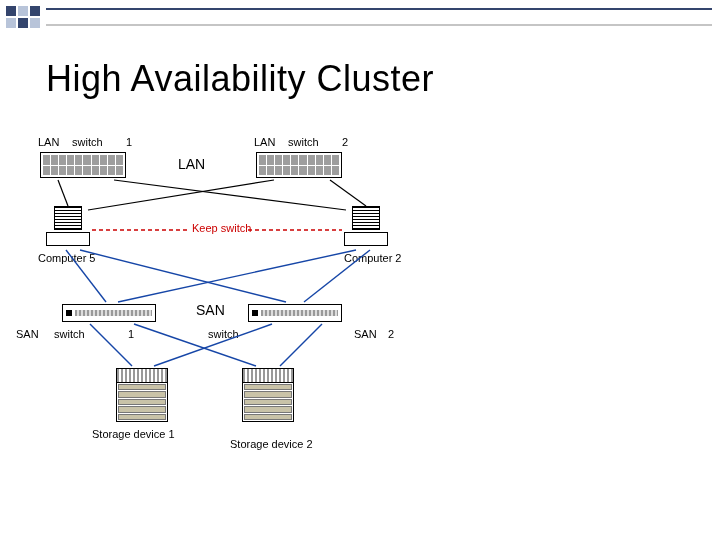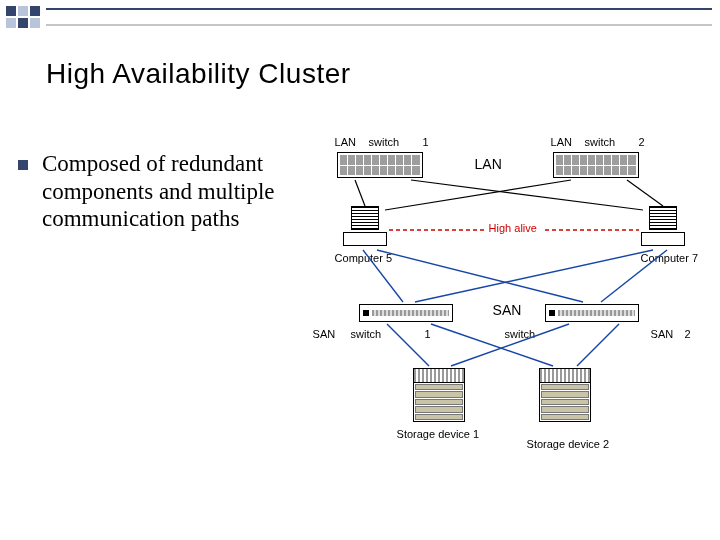--- a/index.html
+++ b/index.html
@@ -40,21 +40,21 @@
     top: 24px; left: 46px; right: 8px;
     height: 2px;
     background: #c5c5c5;
   }
 
   .title {
     position: absolute;
     top: 58px;
     left: 46px;
     font-family: Impact, "Arial Black", sans-serif;
-    font-size: 28px;
+    font-size: 36px;
     font-weight: 500;
     letter-spacing: 0.5px;
     color: #000;
   }
 
   .body-row {
     position: absolute;
     top: 150px;
     left: 18px;
     right: 10px;
@@ -179,24 +179,20 @@
       <div></div>
       <div class="light"></div>
   </div>
   <div class="hr"></div>
   <div class="hr2"></div>
 </div>
 
 <div class="title">High Availability Cluster</div>
 
 <div class="body-row">
-  <div class="bullet-box">
-    <div class="bullet"></div>
-    <div>Composed of redundant components and multiple communication paths</div>
-  </div>
 
   <div class="diagram">
 
     <span class="dlabel" style="top:-14px; left:20px;">LAN</span>
     <span class="dlabel" style="top:-14px; left:54px;">switch</span>
     <span class="dlabel" style="top:-14px; left:108px;">1</span>
 
     <span class="dlabel" style="top:-14px; left:236px;">LAN</span>
     <span class="dlabel" style="top:-14px; left:270px;">switch</span>
     <span class="dlabel" style="top:-14px; left:324px;">2</span>
@@ -254,23 +250,23 @@
 
     <div class="computer" style="top:56px; left:28px;">
       <div class="mon"></div>
         <div class="base"></div>
     </div>
     <div class="computer" style="top:56px; left:326px;">
       <div class="mon"></div>
         <div class="base"></div>
     </div>
     <span class="dlabel" style="top:102px; left:20px;">Computer 5</span>
-    <span class="dlabel" style="top:102px; left:326px;">Computer 7</span>
-
-    <span class="dlabel red" style="top:72px; left:174px;">High alive</span>
+    <span class="dlabel" style="top:102px; left:326px;">Computer 2</span>
+
+    <span class="dlabel red" style="top:72px; left:174px;">Keep switch</span>
 
     <span class="dlabel lan-hdr" style="top:152px; left:178px;">SAN</span>
 
     <div class="san-switch" style="top:154px; left:44px;">
       <div class="sq"></div>
         <div class="bar"></div>
     </div>
     <div class="san-switch" style="top:154px; left:230px;">
       <div class="sq"></div>
         <div class="bar"></div>
@@ -297,21 +293,21 @@
     <div class="storage" style="top:218px; left:224px;">
       <div class="top"></div>
         <div class="disks">
           <div></div>
           <div></div>
           <div></div>
           <div></div>
           <div></div>
         </div>
     </div>
-    <span class="dlabel" style="top:278px; left:82px;">Storage device 1</span>
+    <span class="dlabel" style="top:278px; left:74px;">Storage device 1</span>
     <span class="dlabel" style="top:288px; left:212px;">Storage device 2</span>
 
     <svg class="wires">
 
       <g stroke="#000" stroke-width="1.2" fill="none">
         <line x1="40" y1="30" x2="50" y2="56"></line>
         <line x1="96" y1="30" x2="328" y2="60"></line>
         <line x1="256" y1="30" x2="70" y2="60"></line>
         <line x1="312" y1="30" x2="348" y2="56"></line>
       </g>

